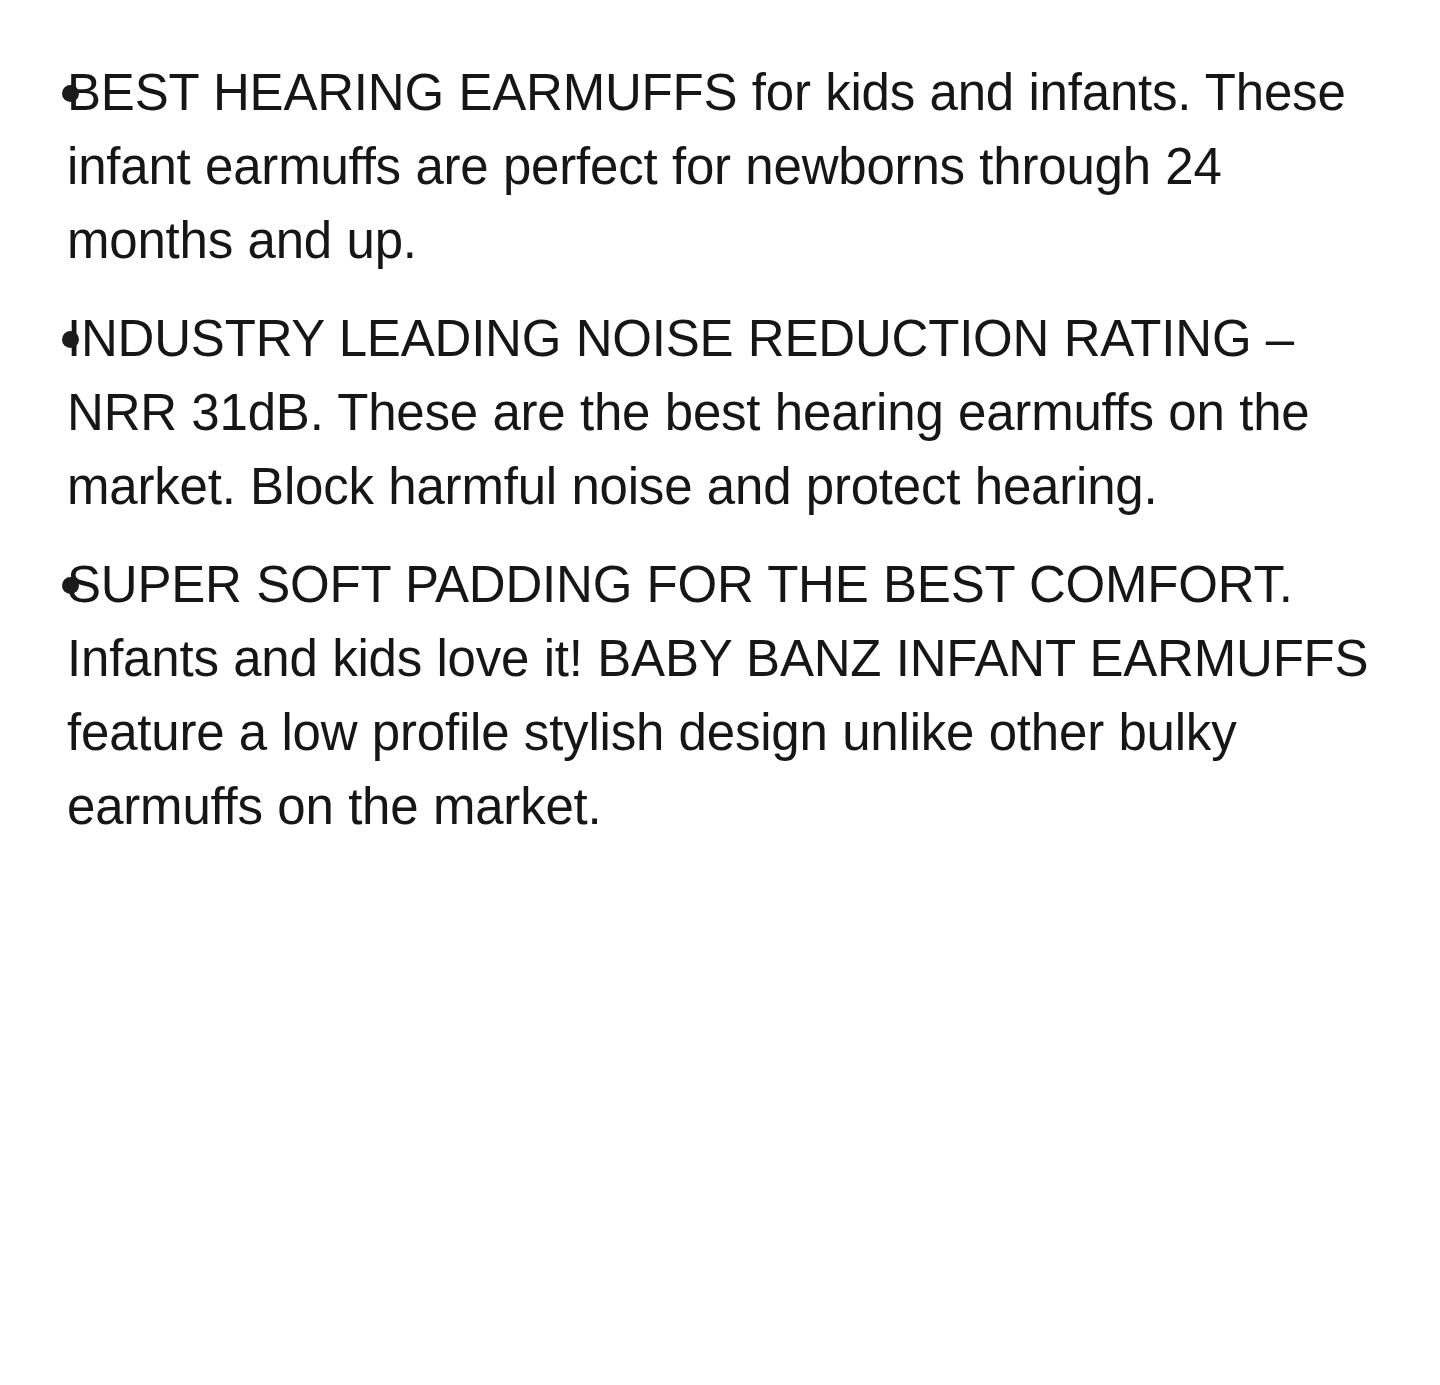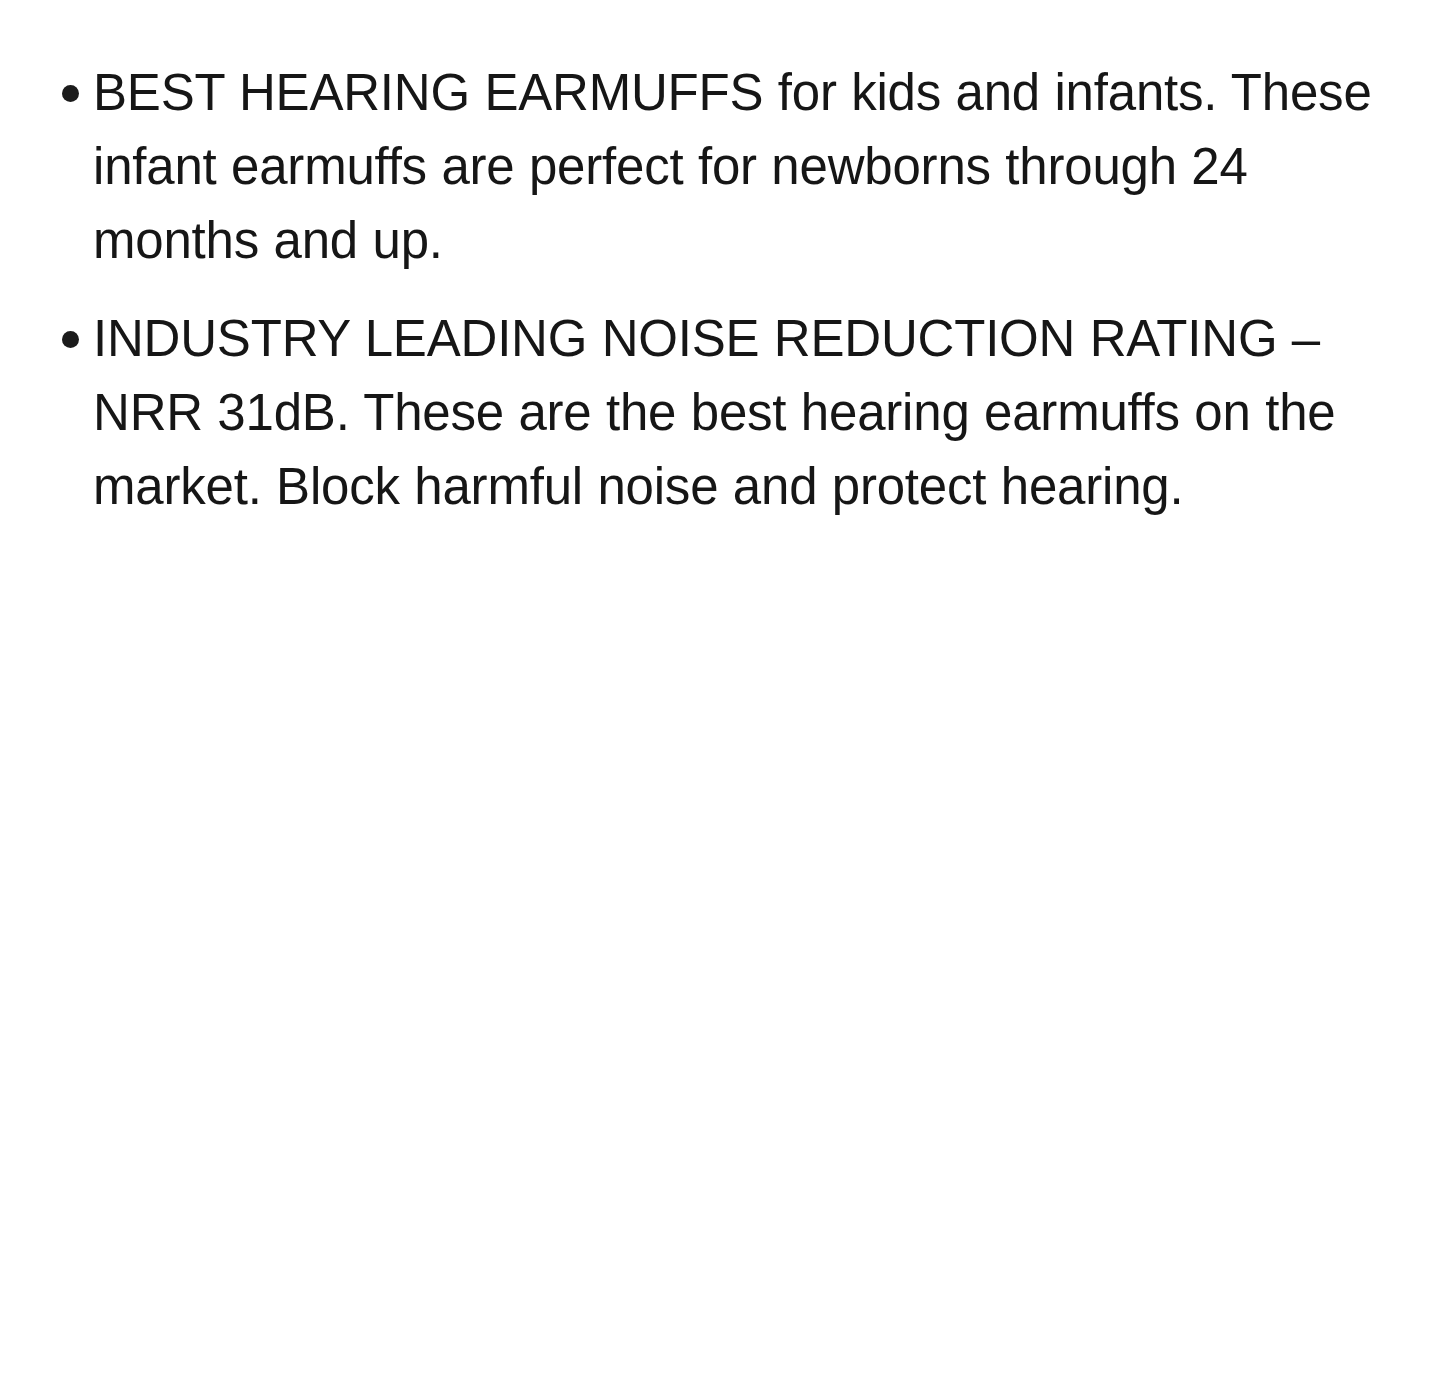--- a/index.html
+++ b/index.html
@@ -17,21 +17,21 @@
 
   .feature-bullets {
     list-style: none;
     margin: 0;
     padding: 0;
     padding-top: 56px;
   }
 
   .bullet-item {
     position: relative;
-    padding-left: 93px;
+    padding-left: 67px;
     padding-right: 52px;
     margin-bottom: 24px;
     font-size: 51px;
     line-height: 74px;
     font-weight: 400;
     letter-spacing: -0.2px;
     word-spacing: 0.5px;
     -webkit-font-smoothing: antialiased;
   }
 
@@ -71,15 +71,19 @@
   <li class="bullet-item">
     <span class="bullet-marker"></span>
     <span class="bullet-text">BEST HEARING EARMUFFS for kids and infants. These infant earmuffs are perfect for newborns through 24 months and up.</span>
   </li>
 
   <li class="bullet-item">
     <span class="bullet-marker"></span>
     <span class="bullet-text">INDUSTRY LEADING NOISE REDUCTION RATING – NRR 31dB. These are the best hearing earmuffs on the market. Block harmful noise and protect hearing.</span>
   </li>
 
+  <li class="bullet-item">
+    <span class="bullet-marker"></span>
+    <span class="bullet-text">SUPER SOFT PADDING FOR THE BEST COMFORT. Infants and kids love it! BABY BANZ INFANT EARMUFFS feature a low profile stylish design unlike other bulky earmuffs on the market.</span>
+  </li>
 
 
 </ul>
 
 </body></html>

